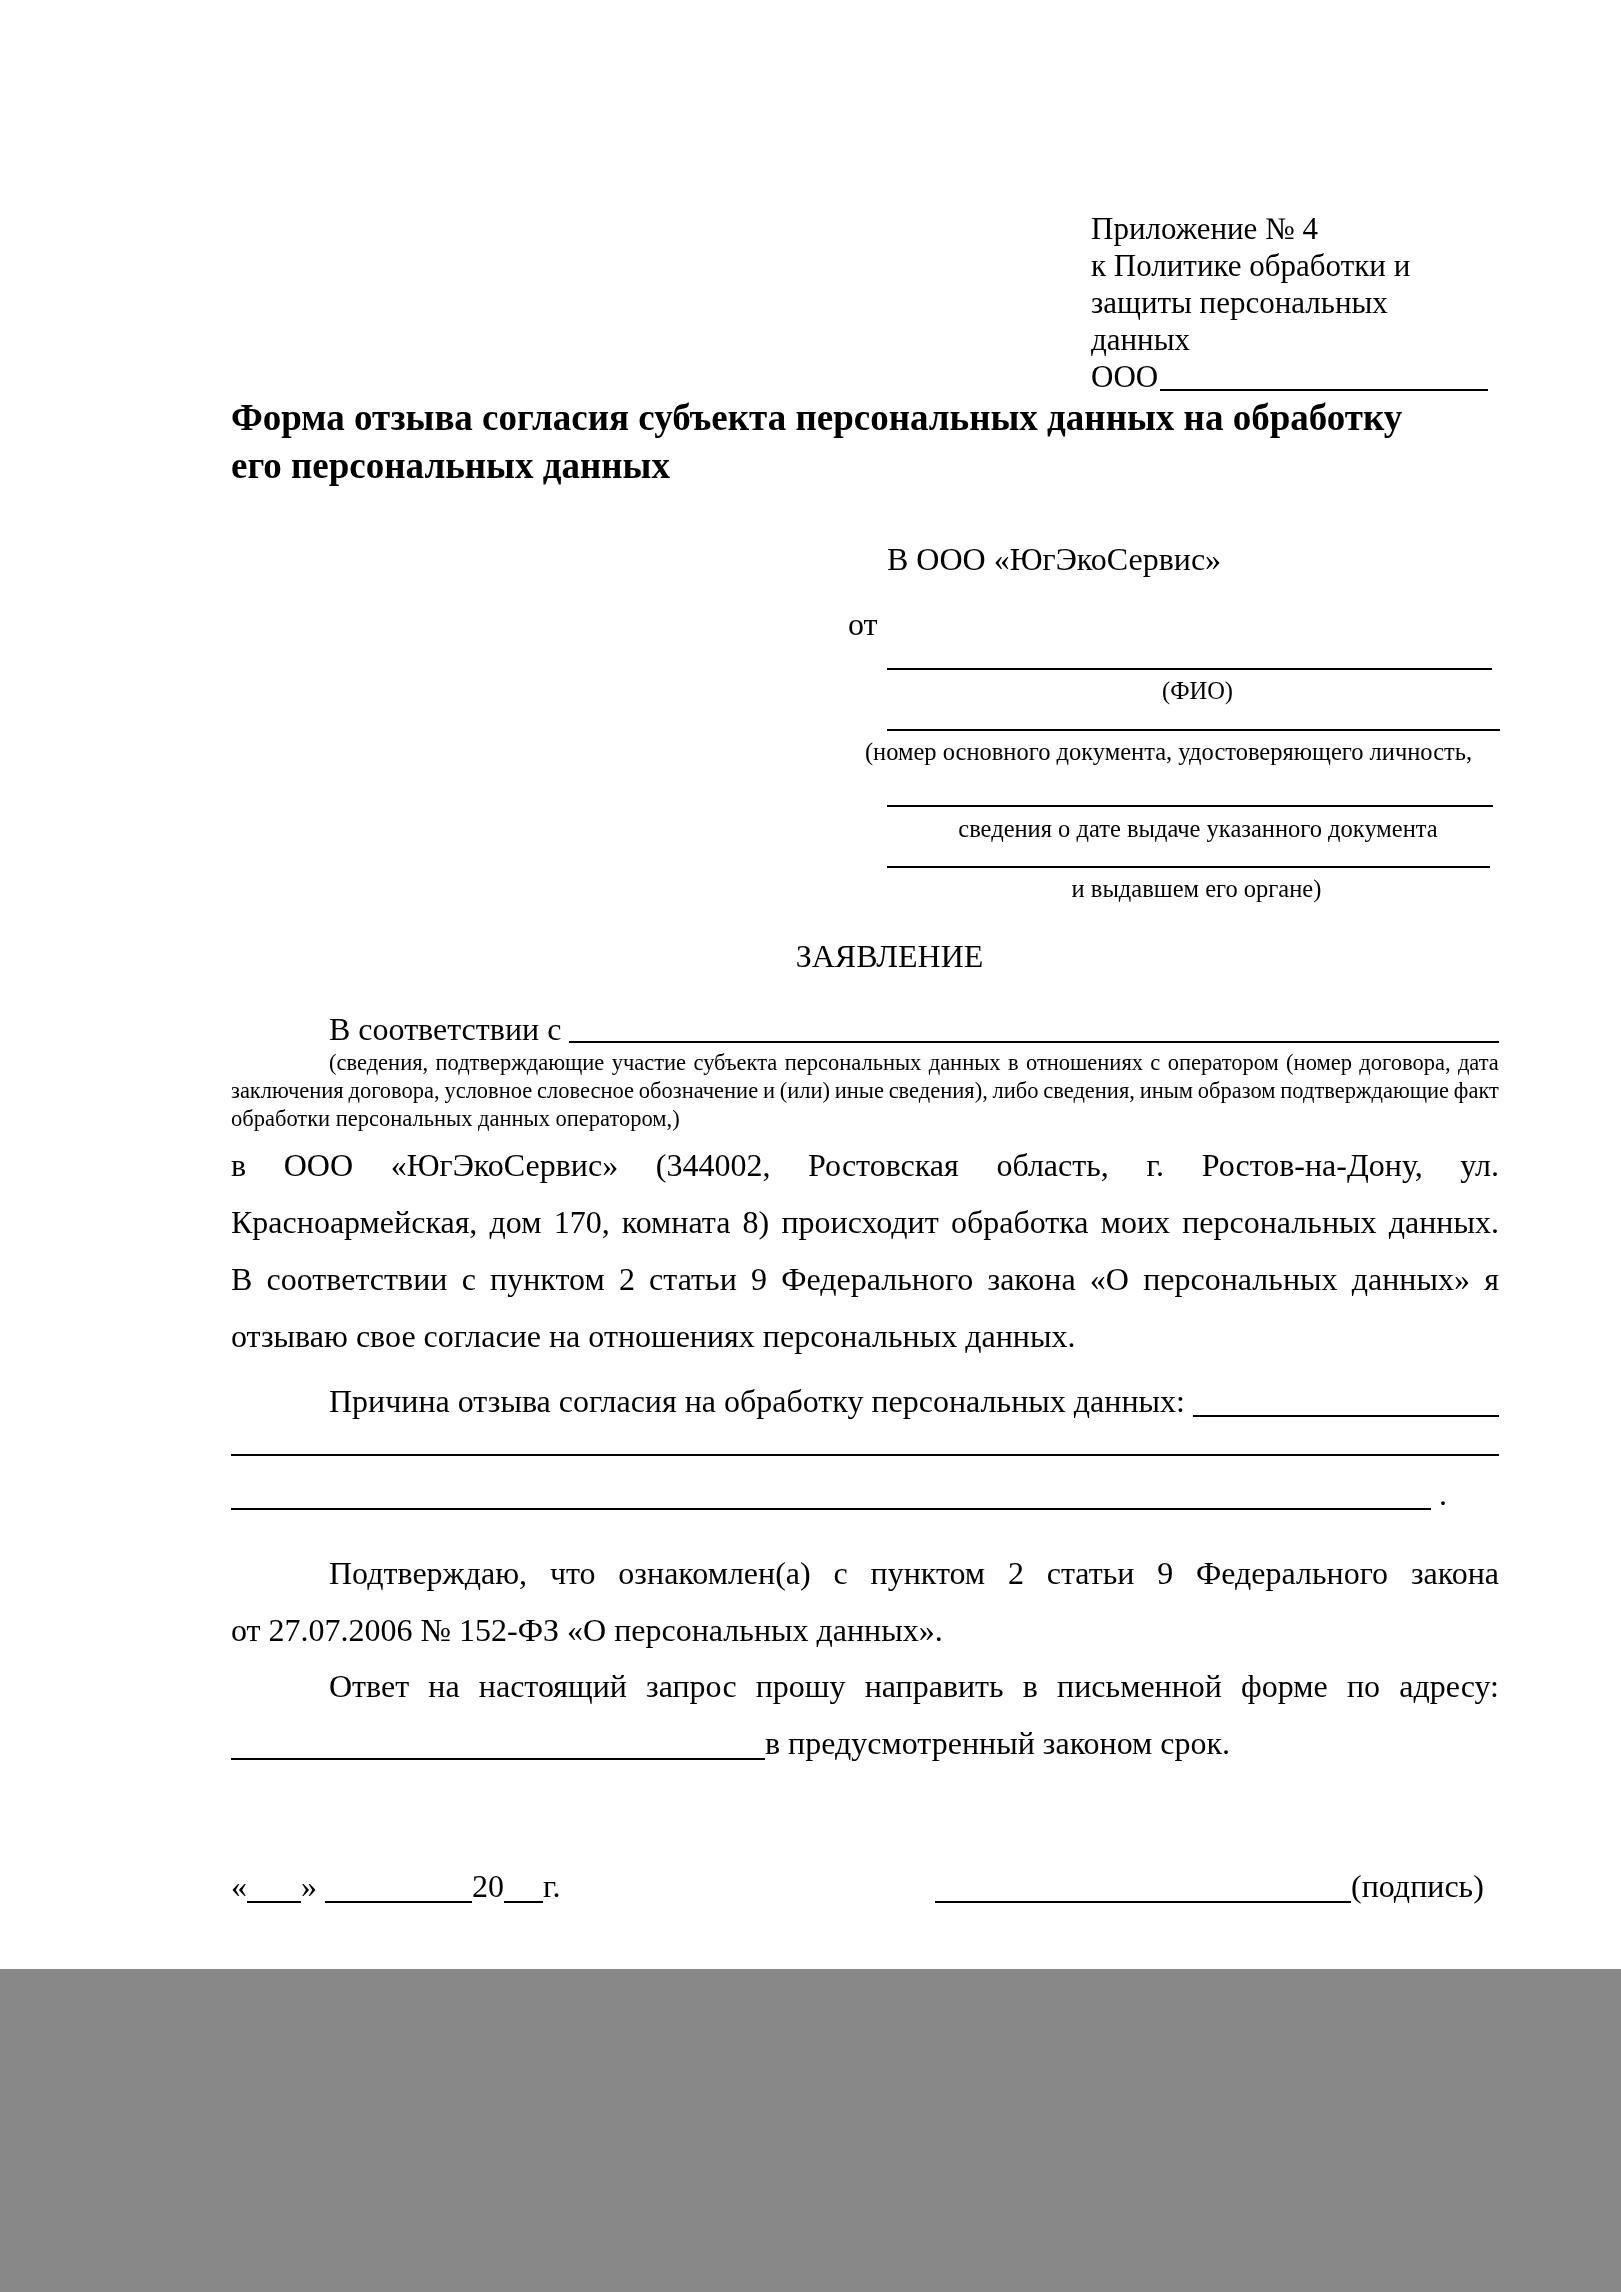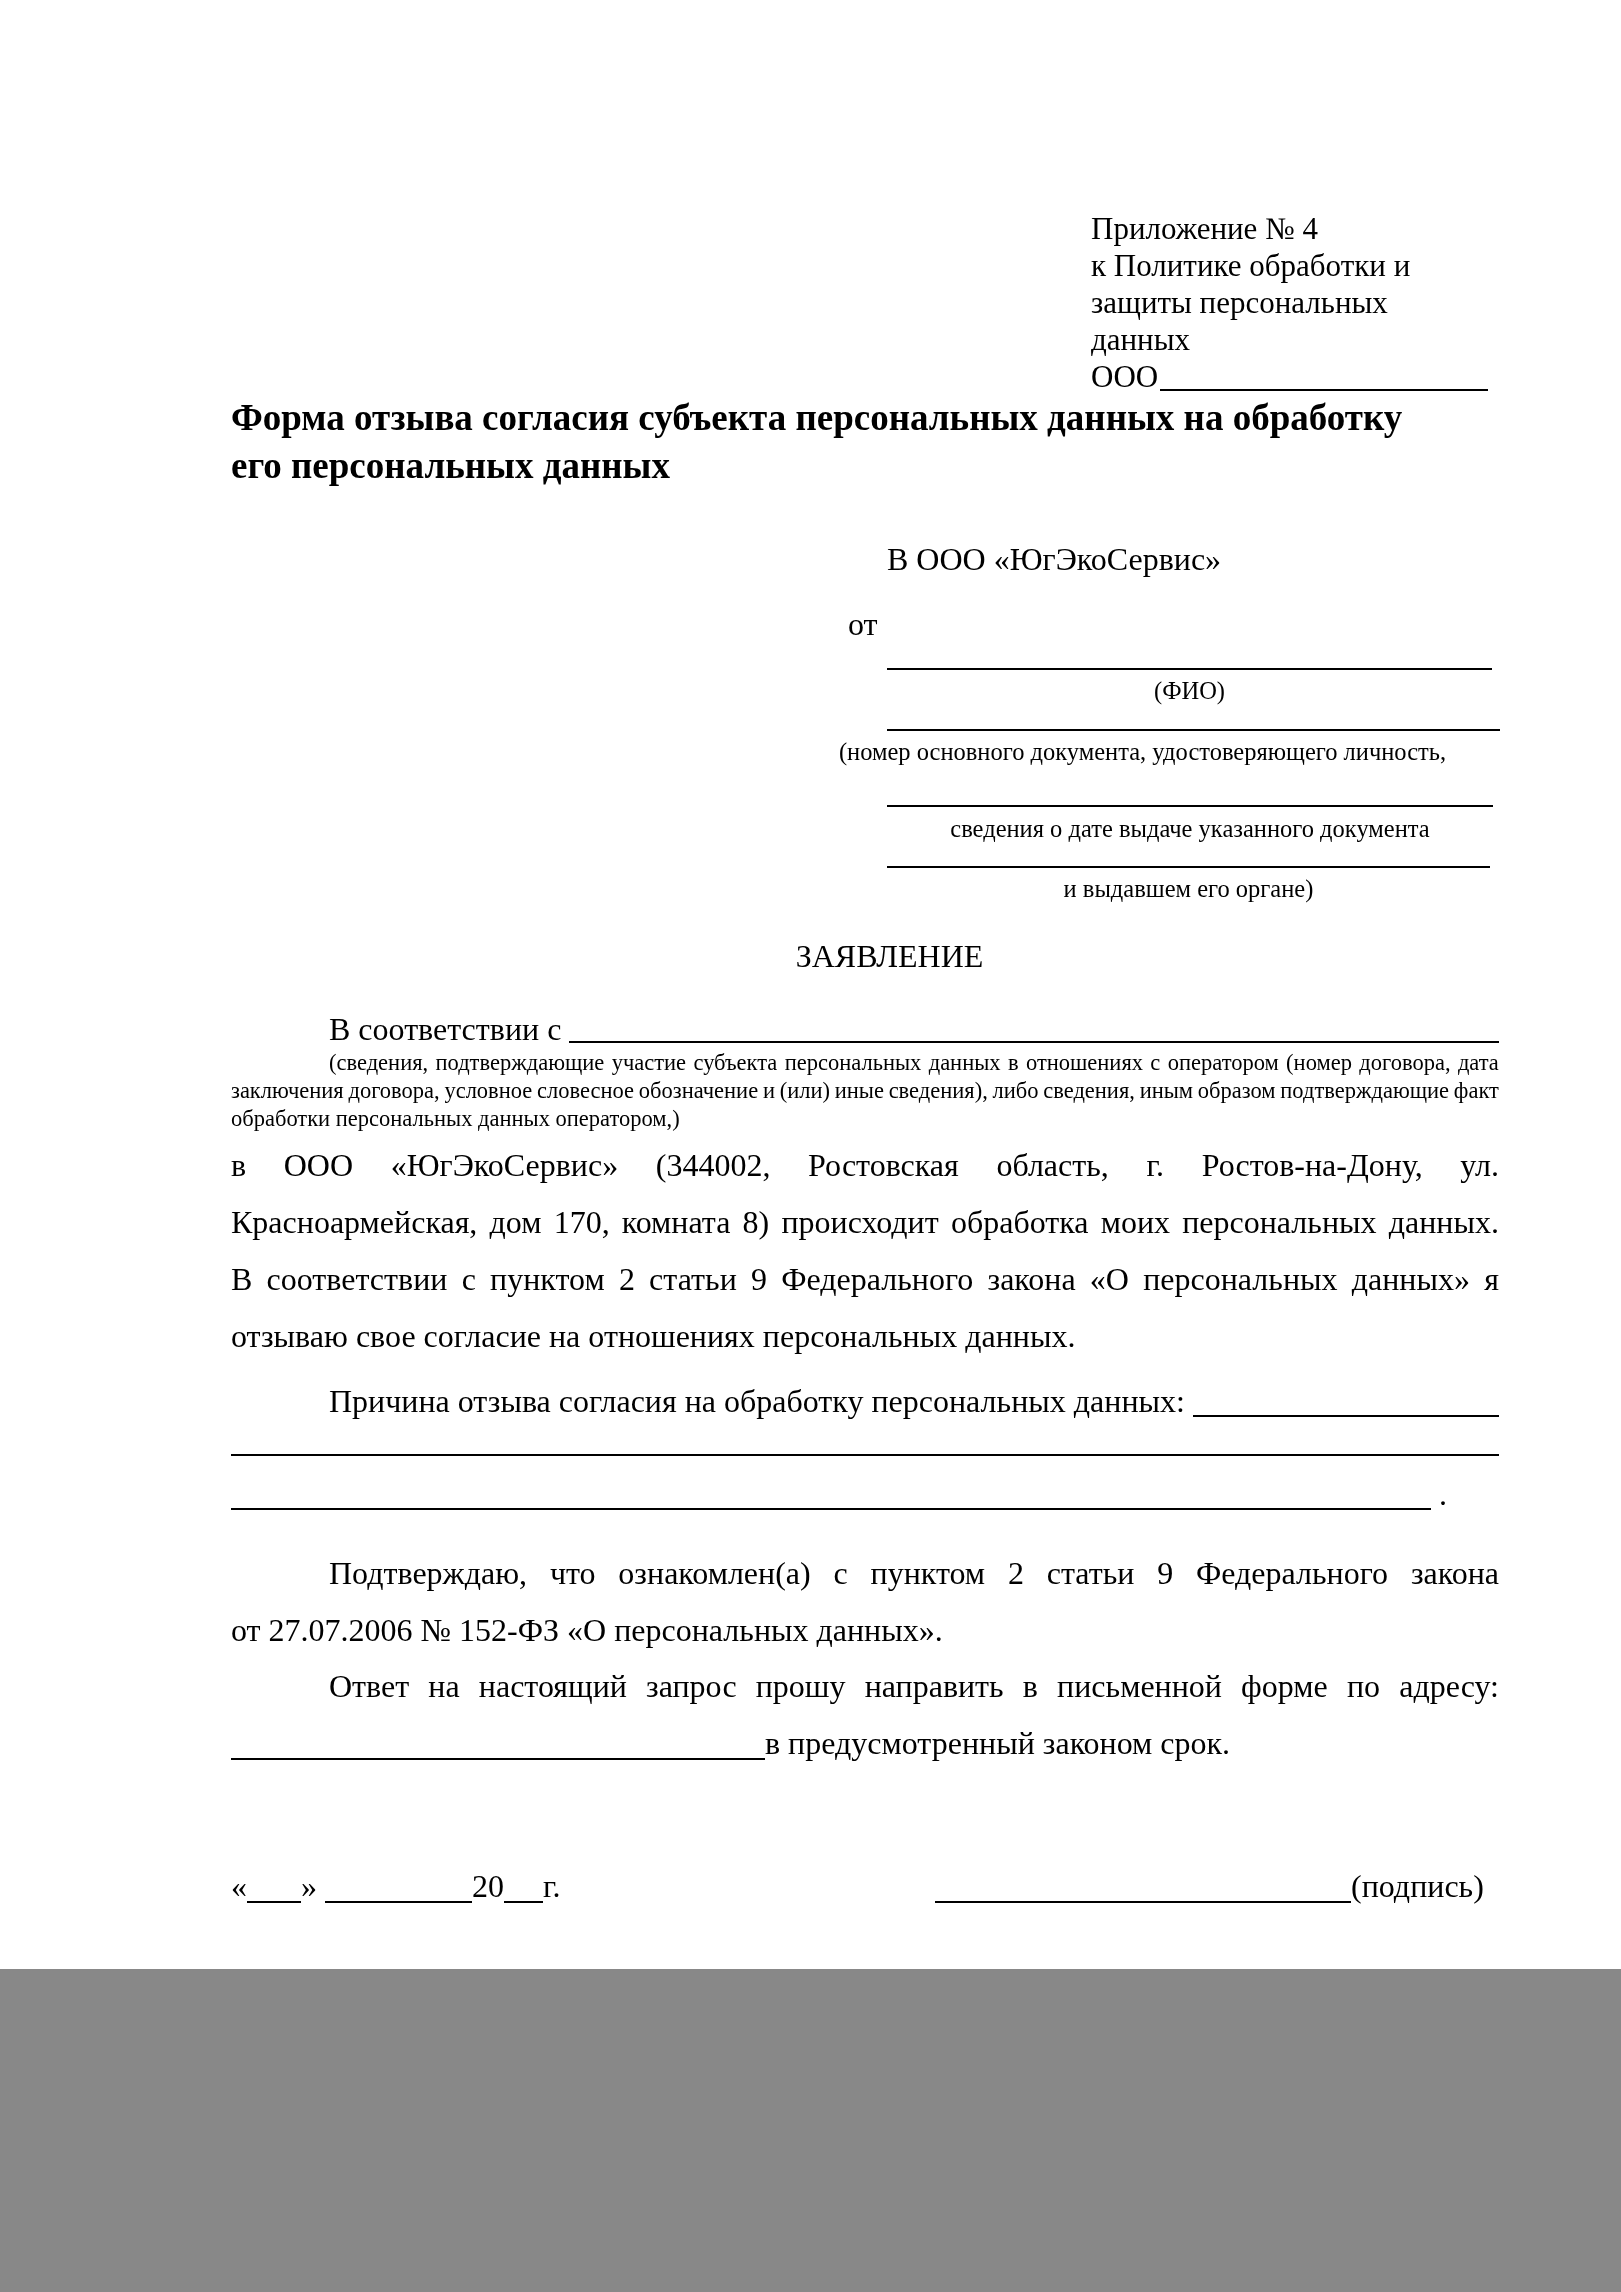--- a/index.html
+++ b/index.html
@@ -12,21 +12,21 @@
     overflow:hidden;
   }
   .abs{position:absolute;}
   .body-text{font-size:32px;line-height:57px;}
   .single{line-height:39px;font-size:32px;}
   .jline{display:flex;justify-content:space-between;white-space:nowrap;text-align:right;}
   .jline span{display:inline-block;}
   .fill-line{flex:1;border-bottom:2.9px solid #000;align-self:flex-end;margin-bottom:5.9px;margin-left:7.8px;}
   .uline{position:absolute;border-bottom:2.9px solid #000;}
   .blank{display:inline-block;border-bottom:2.9px solid #000;vertical-align:-5.9px;height:1px;}
-  .cap{font-size:24.5px;line-height:29px;text-align:center;}
+  .cap{font-size:24.5px;line-height:29px;text-align:center;margin-left:8px;}
   .annex{font-size:31px;line-height:37px;}
   .title{font-weight:bold;font-size:37px;line-height:48px;text-align:left;}
   .title div{white-space:nowrap;}
   .note{font-size:22.5px;line-height:28px;}
   .indent{padding-left:98px;}
   .flexrow{display:flex;align-items:baseline;}
   .nowrap{white-space:nowrap;}
 </style>
 </head>
 <body>
@@ -48,21 +48,21 @@
     <div>его персональных данных</div>
   </div>
 
   <div class="abs single" style="left:887px;top:540px;">В ООО «ЮгЭкоСервис»</div>
   <div class="abs single" style="left:848px;top:605px;">от</div>
 
   <div class="uline" style="left:887px;top:639px;width:605px;height:29px;"></div>
   <div class="abs cap" style="left:887px;top:676px;width:605px;">(ФИО)</div>
 
   <div class="uline" style="left:887px;top:700px;width:613px;height:29px;"></div>
-  <div class="abs cap nowrap" style="left:836px;top:737px;width:613px;">(номер основного документа, удостоверяющего личность,</div>
+  <div class="abs cap nowrap" style="left:854px;top:737px;width:613px;">(номер основного документа, удостоверяющего личность,</div>
 
   <div class="uline" style="left:887px;top:776px;width:606px;height:29px;"></div>
   <div class="abs cap nowrap" style="left:887px;top:814px;width:606px;">сведения о дате выдаче указанного документа</div>
 
   <div class="uline" style="left:887px;top:837px;width:603px;height:29px;"></div>
   <div class="abs cap nowrap" style="left:887px;top:874px;width:603px;">и выдавшем его органе)</div>
 
   <div class="abs single" style="left:231px;top:937px;width:1268px;text-align:center;padding-left:24.5px;">ЗАЯВЛЕНИЕ</div>
 
   <div class="abs flexrow single indent" style="left:231px;top:1010px;width:1170px;">

